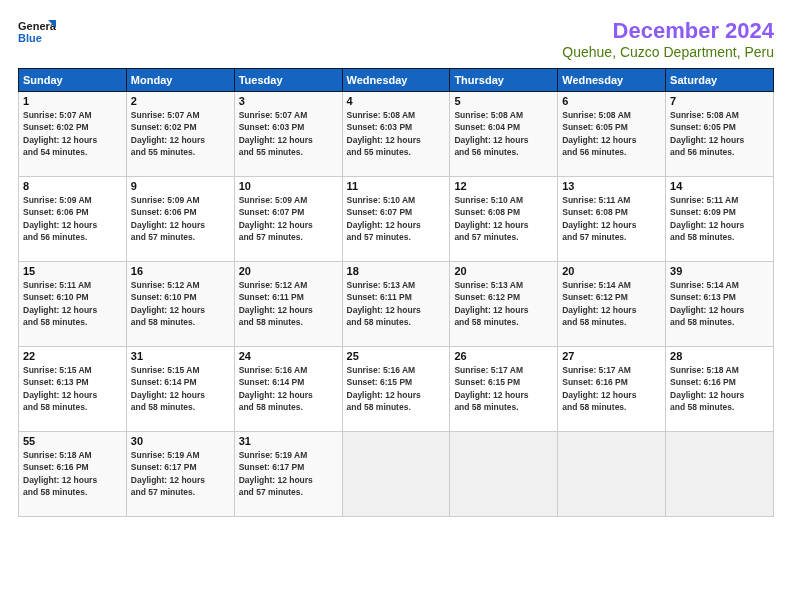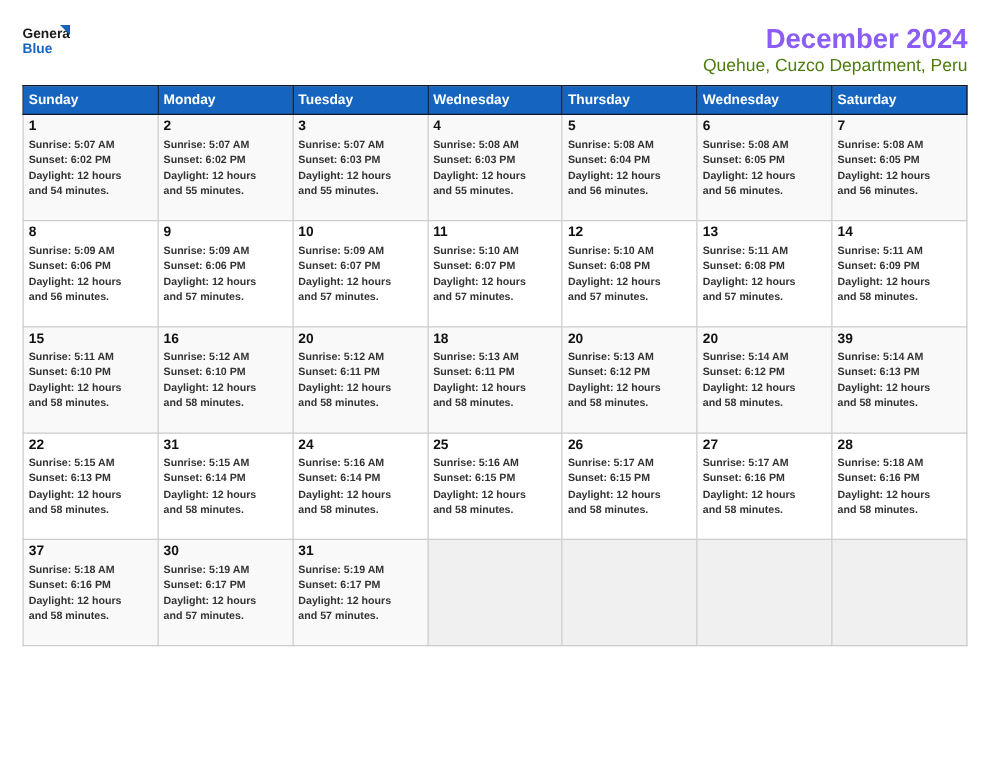--- a/index.html
+++ b/index.html
@@ -311,21 +311,21 @@
           <td>
             <span class="day-num">28</span>
             <div class="day-info" style="white-space: pre-line;">Sunrise: 5:18 AM
 Sunset: 6:16 PM
 Daylight: 12 hours
 and 58 minutes.</div>
           </td>
         </tr>
         <tr>
           <td>
-            <span class="day-num">37</span>
+            <span class="day-num">55</span>
             <div class="day-info" style="white-space: pre-line;">Sunrise: 5:18 AM
 Sunset: 6:16 PM
 Daylight: 12 hours
 and 58 minutes.</div>
           </td>
           <td>
             <span class="day-num">30</span>
             <div class="day-info" style="white-space: pre-line;">Sunrise: 5:19 AM
 Sunset: 6:17 PM
 Daylight: 12 hours

